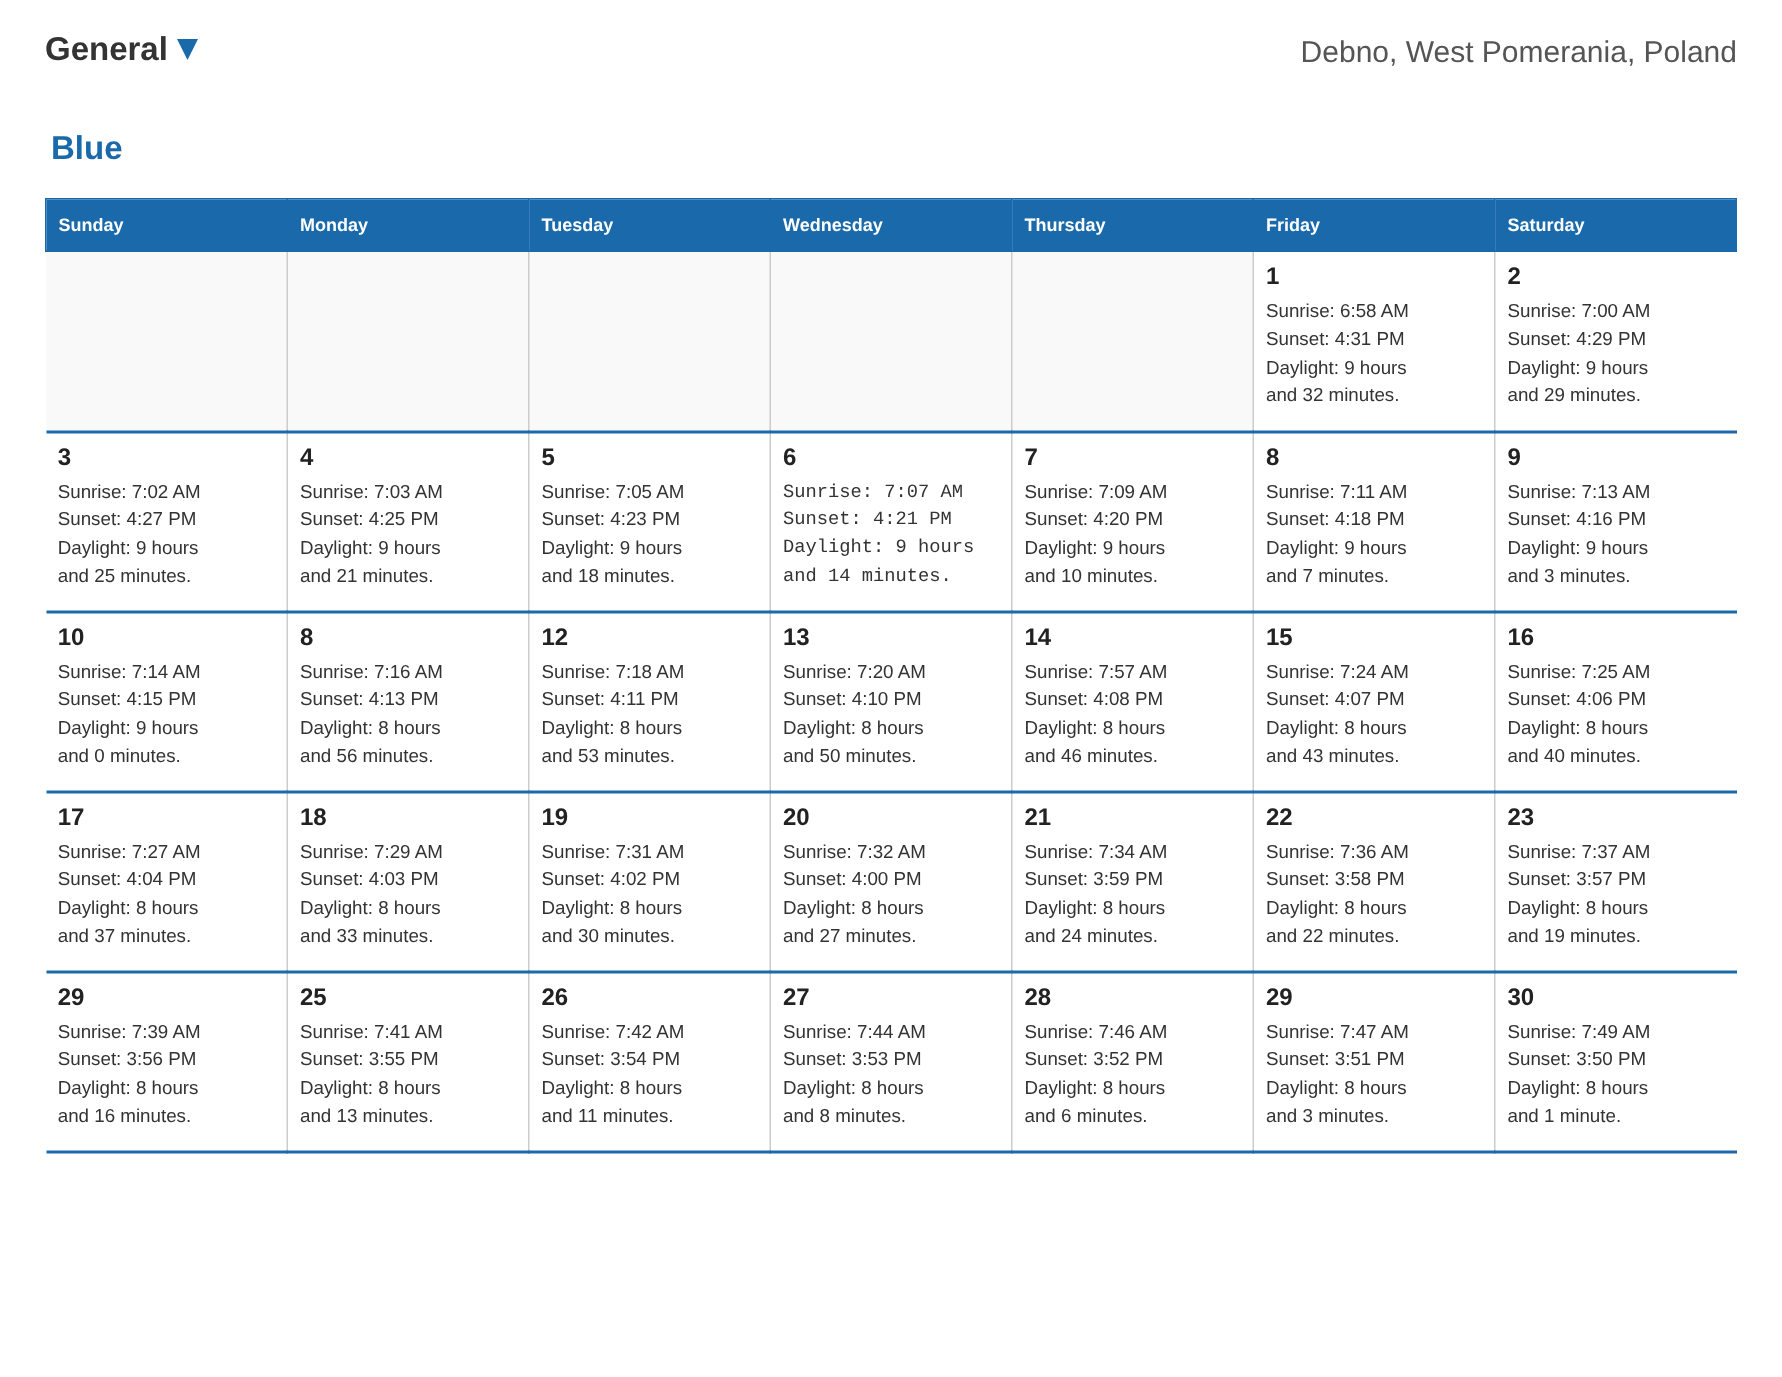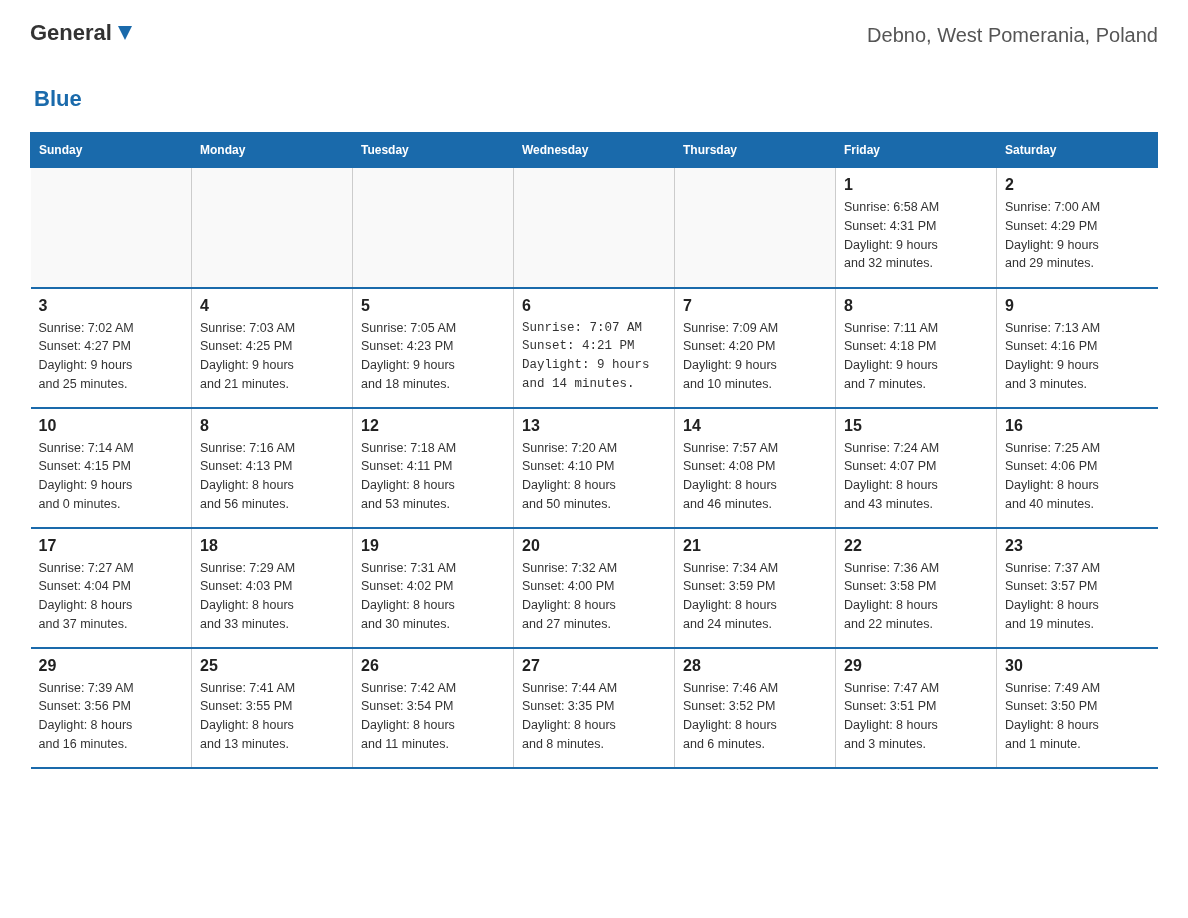--- a/index.html
+++ b/index.html
@@ -317,21 +317,21 @@
         <td>
           <span class="day-number">26</span>
           <div class="day-info" style="white-space: pre-line;">Sunrise: 7:42 AM
 Sunset: 3:54 PM
 Daylight: 8 hours
 and 11 minutes.</div>
         </td>
         <td>
           <span class="day-number">27</span>
           <div class="day-info" style="white-space: pre-line;">Sunrise: 7:44 AM
-Sunset: 3:35 PM
+Sunset: 3:53 PM
 Daylight: 8 hours
 and 8 minutes.</div>
         </td>
         <td>
           <span class="day-number">28</span>
           <div class="day-info" style="white-space: pre-line;">Sunrise: 7:46 AM
 Sunset: 3:52 PM
 Daylight: 8 hours
 and 6 minutes.</div>
         </td>

